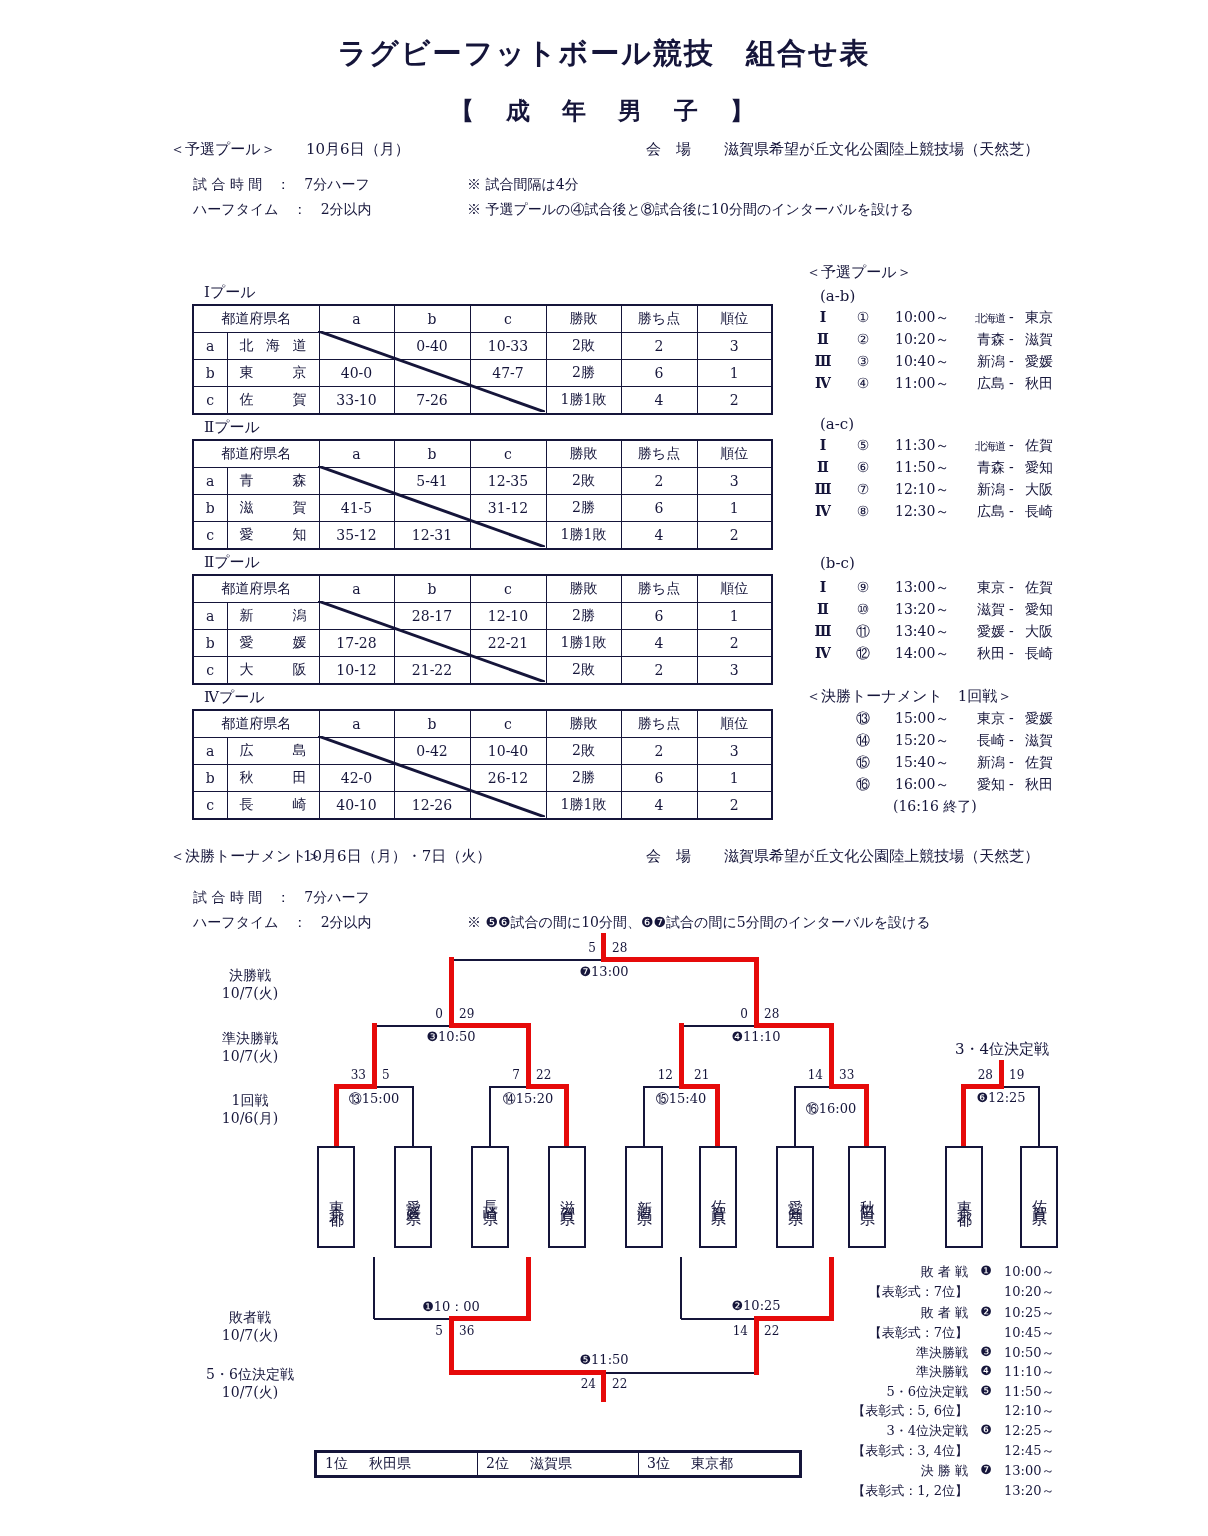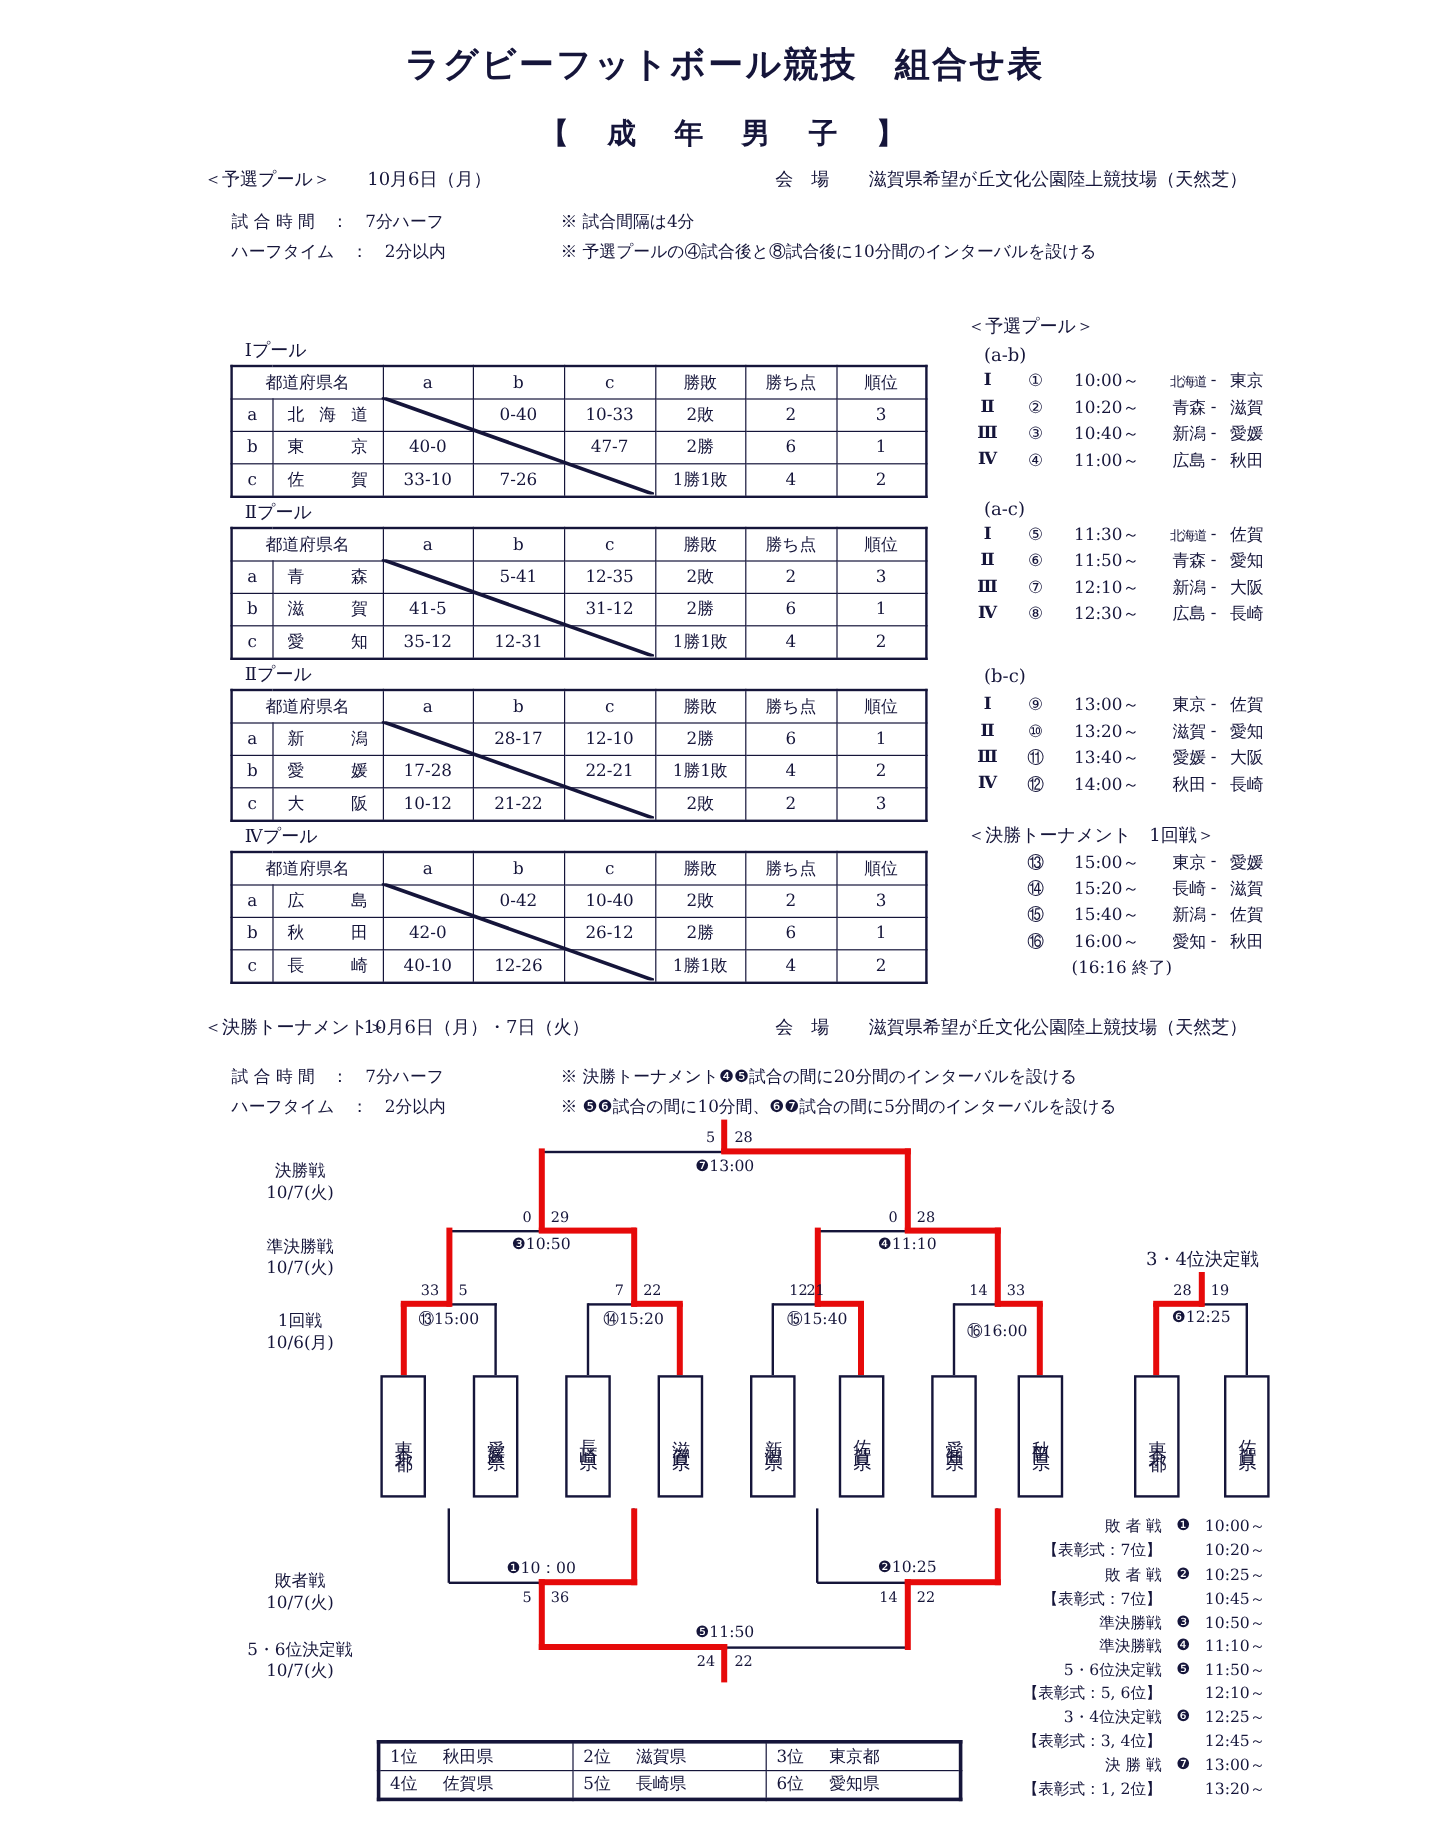--- a/index.html
+++ b/index.html
@@ -440,21 +440,20 @@
       <span class="sp-dash">-</span>
       <span class="sp-t2">秋田</span>
     </div>
   <div class="abs t14" style="left:893px;top:798px">(16:16 終了)</div>
 
   <div class="abs t15" style="left:170px;top:847px">＜決勝トーナメント＞</div>
   <div class="abs t15" style="left:303px;top:847px">10月6日（月）・7日（火）</div>
   <div class="abs t15" style="left:646px;top:847px">会　場</div>
   <div class="abs t15" style="left:724px;top:847px">滋賀県希望が丘文化公園陸上競技場（天然芝）</div>
   <div class="abs t14" style="left:193px;top:889px">試 合 時 間　：　7分ハーフ</div>
-  <div class="abs t14" style="left:467px;top:889px">※ 決勝トーナメント❹❺試合の間に20分間のインターバルを設ける</div>
   <div class="abs t14" style="left:193px;top:914px">ハーフタイム　：　2分以内</div>
   <div class="abs t14" style="left:467px;top:914px">※ ❺❻試合の間に10分間、❻❼試合の間に5分間のインターバルを設ける</div>
 
   <div class="rnd" style="top:967px">決勝戦</div>
   <div class="rnd" style="top:985px">10/7(火)</div>
   <div class="rnd" style="top:1030px">準決勝戦</div>
   <div class="rnd" style="top:1048px">10/7(火)</div>
   <div class="rnd" style="top:1092px">1回戦</div>
   <div class="rnd" style="top:1110px">10/6(月)</div>
   <div class="rnd" style="top:1309px">敗者戦</div>
@@ -533,21 +532,21 @@
   <div class="tbox" style="left:848px">秋田県</div>
   <div class="tbox" style="left:945px">東京都</div>
   <div class="tbox" style="left:1020px">佐賀県</div>
 
   <div>
     <span class="bsc r" style="left:322px;top:1068px">33</span>
     <span class="bsc l" style="left:382px;top:1068px">5</span>
     <span class="bsc r" style="left:476px;top:1068px">7</span>
     <span class="bsc l" style="left:536px;top:1068px">22</span>
     <span class="bsc r" style="left:629px;top:1068px">12</span>
-    <span class="bsc l" style="left:672px;top:1068px">21</span>
+    <span class="bsc l" style="left:694px;top:1068px">21</span>
     <span class="bsc r" style="left:779px;top:1068px">14</span>
     <span class="bsc l" style="left:839px;top:1068px">33</span>
     <span class="bsc r" style="left:399px;top:1007px">0</span>
     <span class="bsc l" style="left:459px;top:1007px">29</span>
     <span class="bsc r" style="left:704px;top:1007px">0</span>
     <span class="bsc l" style="left:764px;top:1007px">28</span>
     <span class="bsc r" style="left:552px;top:941px">5</span>
     <span class="bsc l" style="left:612px;top:941px">28</span>
     <span class="bsc r" style="left:949px;top:1068px">28</span>
     <span class="bsc l" style="left:1009px;top:1068px">19</span>
@@ -573,25 +572,20 @@
     <div class="bml" style="left:544px;top:1352px"><span>❺</span><span>11:50</span></div>
   </div>
 
   <table class="stand">
     <tbody>
         <tr>
       <td><span class="rk">1位</span><span>秋田県</span></td>
       <td><span class="rk">2位</span><span>滋賀県</span></td>
       <td><span class="rk">3位</span><span>東京都</span></td>
     </tr>
-    <tr>
-      <td><span class="rk">4位</span><span>佐賀県</span></td>
-      <td><span class="rk">5位</span><span>長崎県</span></td>
-      <td><span class="rk">6位</span><span>愛知県</span></td>
-    </tr>
   </tbody>
     </table>
 
   <div>
     <div class="d2row" style="top:1263px">
         <span class="d2-name">敗 者 戦</span>
         <span class="d2-num">❶</span>
         <span class="d2-time">10:00～</span>
       </div>
     <div class="d2row" style="top:1283px">

